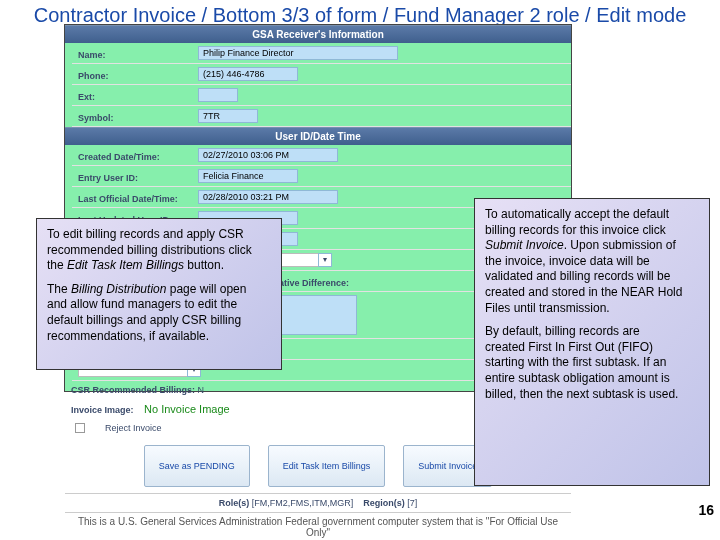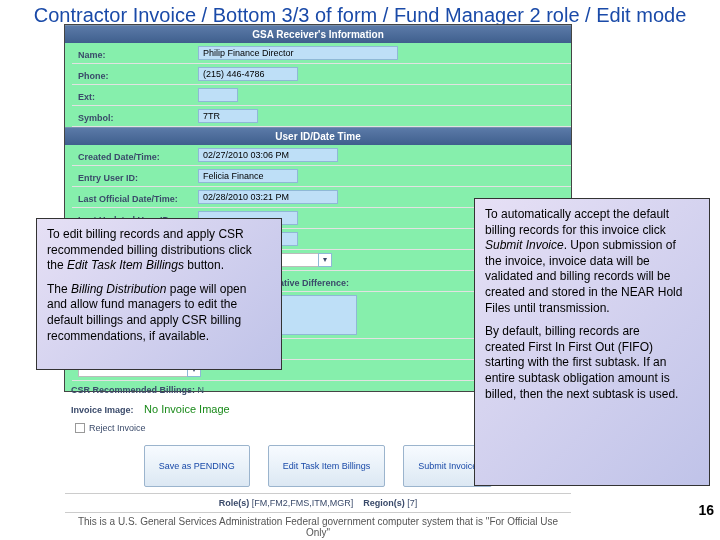--- a/index.html
+++ b/index.html
@@ -92,21 +92,21 @@
   }
   .btn {
     border:1px solid #9bb4cd;
     background: linear-gradient(#f7fbff,#dce8f3);
     color:#1a4aa8;
     font-size:9px;
     padding:15px 14px;
     border-radius:2px;
   }
   .reject {
-    display:flex; align-items:center; gap:4px;
+    display:flex; align-items:center; gap:20px;
     padding: 4px 10px;
     color:#3a4a6a; font-size:9px;
   }
   .reject .cb {
     width:10px;height:10px;border:1px solid #999;background:#fff;
   }
   .callout {
     position:absolute;
     background: linear-gradient(135deg,#e6e0f5,#b8bde6 120%);
     border:1px solid #333;

